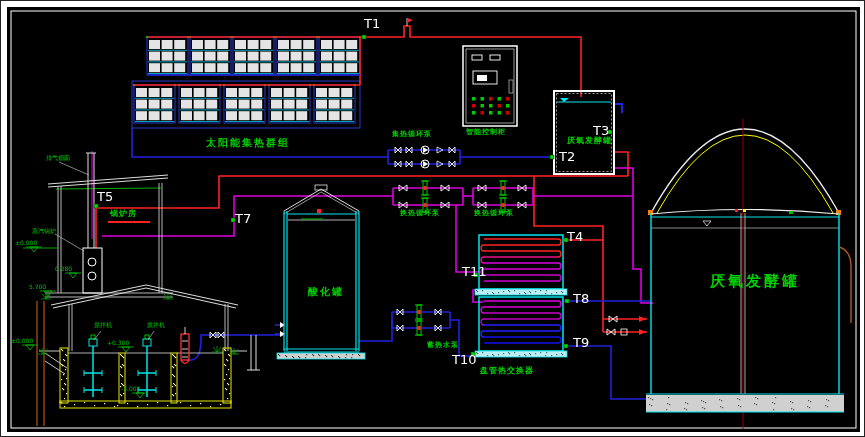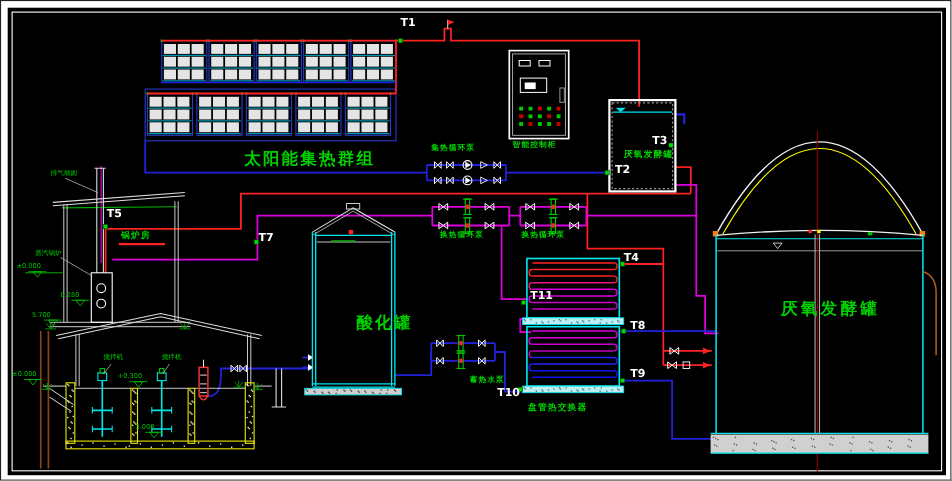--- a/index.html
+++ b/index.html
@@ -1,27 +1,27 @@
 <!DOCTYPE html>
 <html><head>
 <meta charset="utf-8">
 <style>
   html,body{margin:0;padding:0;background:#fff;}
   #wrap{position:relative;width:865px;height:437px;background:#fff;border:1px solid #222;box-sizing:border-box;overflow:hidden;
         font-family:"DejaVu Sans",sans-serif;}
   #blackfield{position:absolute;left:6px;top:6px;width:853px;height:425px;background:#000;}
   svg{position:absolute;left:0;top:0;}
   .lbl{position:absolute;white-space:nowrap;line-height:1;z-index:5;}
-  .green{color:#00d000;font-family:Liberation Serif, serif;}
+  .green{color:#00d000;}
   .s6{font-size:6px;}
   .b7{font-size:7px;font-weight:bold;letter-spacing:1px;}
   .b8{font-size:8px;font-weight:bold;letter-spacing:1px;}
-  .b9{font-size:15px;font-weight:bold;letter-spacing:2px;margin-left:16px;}
+  .b9{font-size:10px;font-weight:bold;letter-spacing:2px;}
   .b13{font-size:15px;font-weight:bold;letter-spacing:3px;}
-  .t{font-size:10px;font-weight:bold;color:#fff;}
+  .t{font-size:13px;font-weight:normal;color:#fff;}
   .el{font-size:6px;color:#00c000;}
 </style>
 </head>
 <body>
 
 <div id="wrap">
   <div id="blackfield"></div>
   <svg id="cad" width="865" height="437" viewBox="0 0 865 437">
       <g>
         <rect x="10" y="10" width="845" height="417" stroke="#fff" stroke-width="1" fill="none"></rect>
@@ -706,21 +706,21 @@
 
   <span class="lbl t" style="left:363px;top:16px">T1</span>
   <span class="lbl t" style="left:558px;top:149px">T2</span>
   <span class="lbl t" style="left:592px;top:123px">T3</span>
   <span class="lbl t" style="left:566px;top:229px">T4</span>
   <span class="lbl t" style="left:96px;top:189px">T5</span>
   <span class="lbl t" style="left:234px;top:211px">T7</span>
   <span class="lbl t" style="left:572px;top:291px">T8</span>
   <span class="lbl t" style="left:572px;top:335px">T9</span>
   <span class="lbl t" style="left:451px;top:352px">T10</span>
-  <span class="lbl t" style="left:481px;top:264px">T11</span>
+  <span class="lbl t" style="left:461px;top:264px">T11</span>
 
   <span class="lbl el" style="left:28px;top:283px">5.700</span>
   <span class="lbl el" style="left:10px;top:337px">±0.000</span>
   <span class="lbl el" style="left:106px;top:339px">+0.300</span>
   <span class="lbl el" style="left:120px;top:385px">-3.000</span>
   <span class="lbl el" style="left:54px;top:265px">0.280</span>
   <span class="lbl el" style="left:14px;top:239px">±0.000</span>
 </div>
 
 </body></html>

